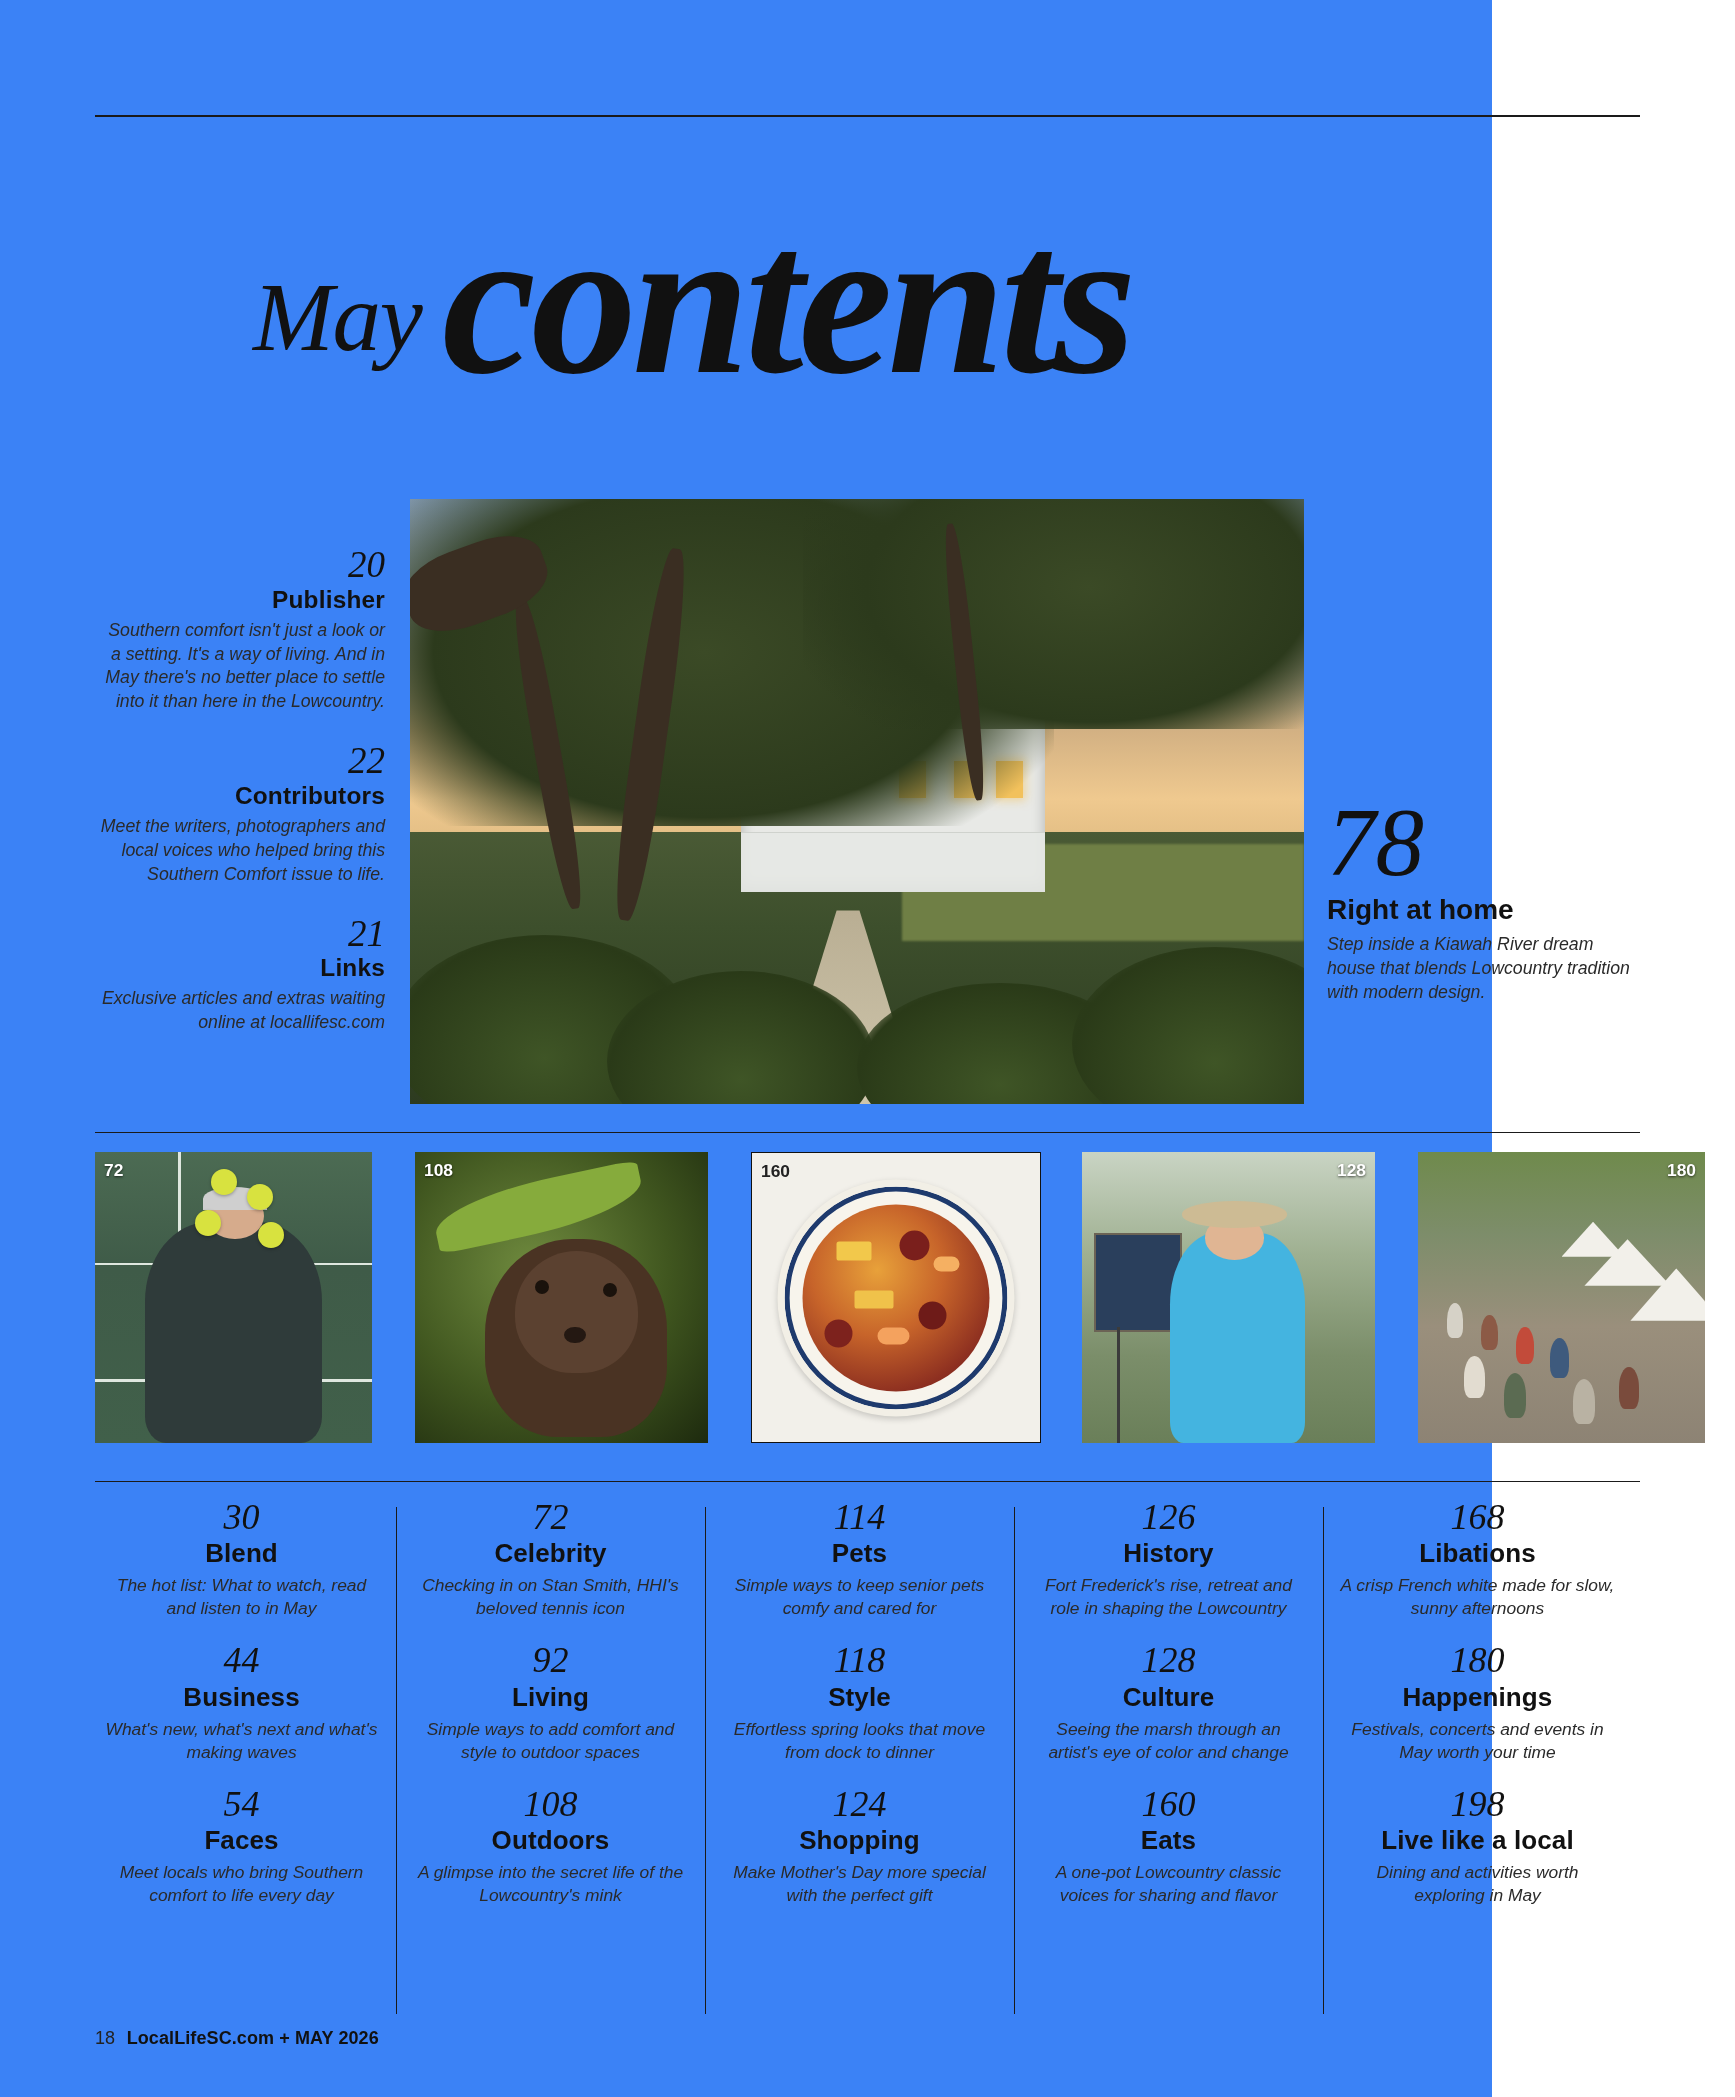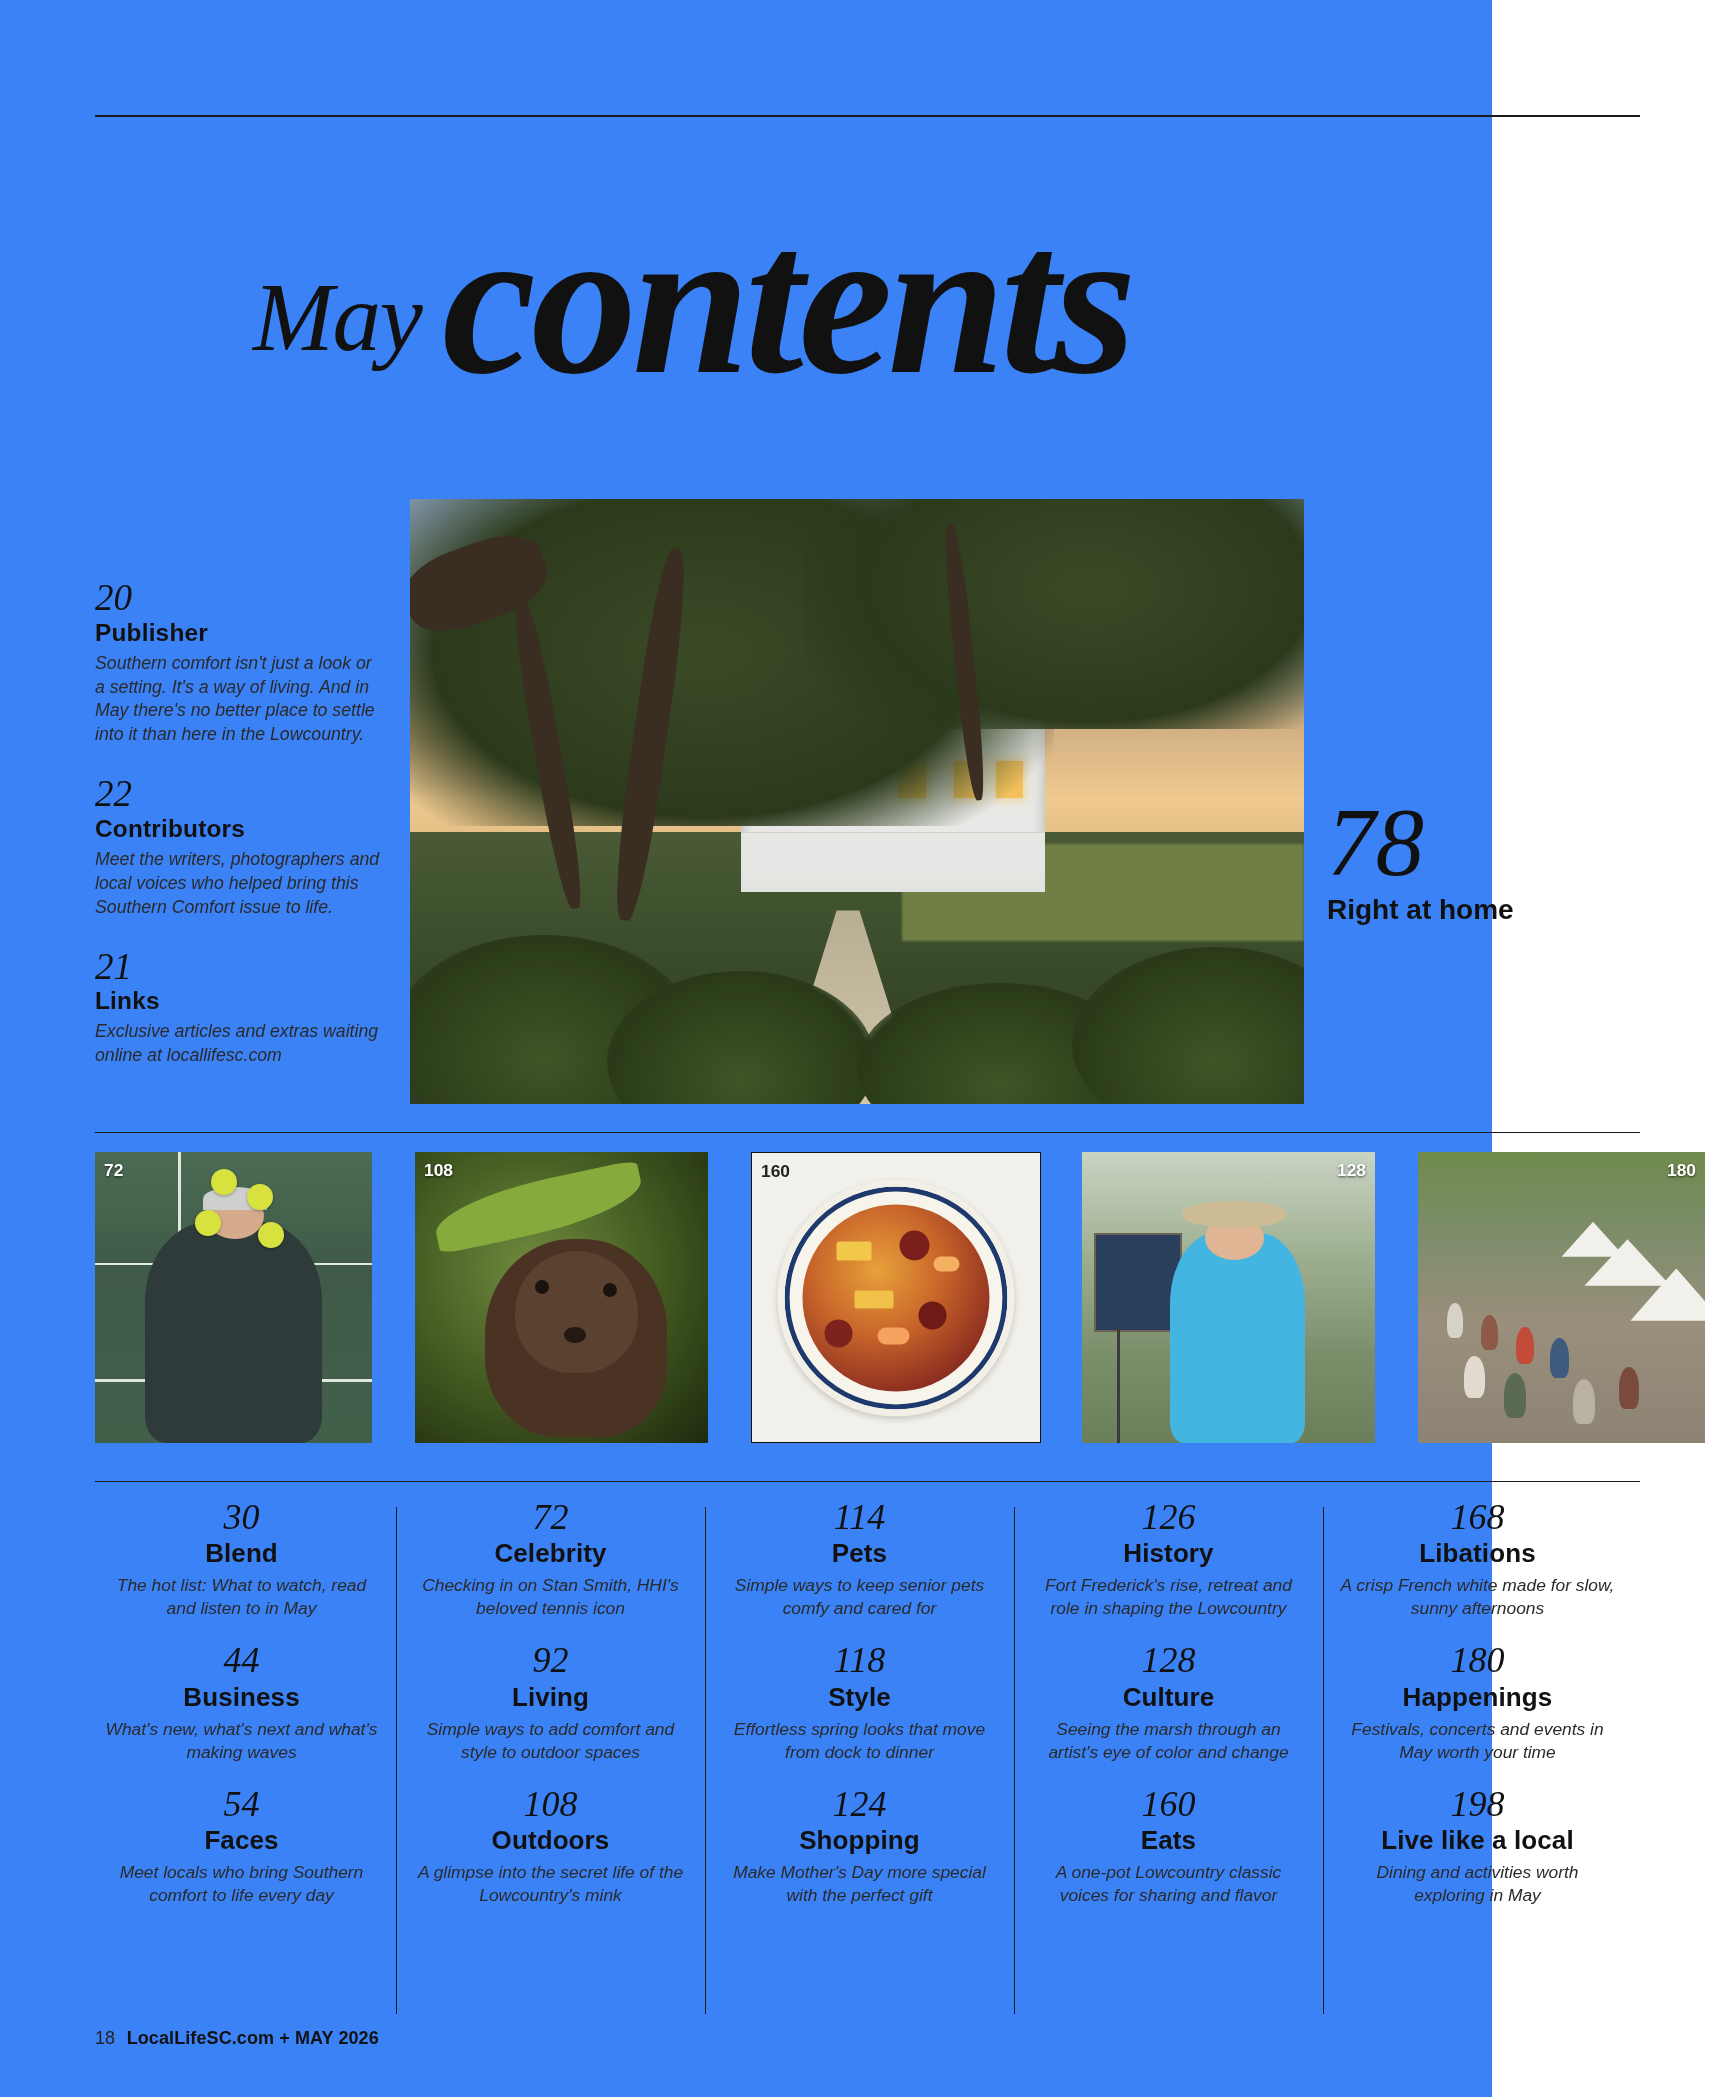--- a/index.html
+++ b/index.html
@@ -119,23 +119,23 @@
   }
   .hero-shrub {
     position: absolute;
     background: radial-gradient(ellipse at 50% 60%, #3f5526 0%, #2a3a18 70%, rgba(34,46,22,0) 85%);
     border-radius: 50%;
   }
 
   
   .left-col {
     position: absolute;
-    left: 95px; top: 579px;
+    left: 95px; top: 546px;
     width: 290px;
-    text-align: left;
+    text-align: right;
   }
   .blurb { margin-bottom: 28px; }
   .blurb .num {
     font-family: "Liberation Serif", serif;
     font-style: italic;
     font-size: 37px;
     line-height: 1;
     color: #111;
     margin-bottom: 2.6px;
   }
@@ -387,20 +387,21 @@
       <div class="num">21</div>
       <div class="ttl">Links</div>
       <div class="dek">Exclusive articles and extras waiting online at locallifesc.com</div>
     </div>
 
   </div>
 
   <div class="right-col">
     <div class="num">78</div>
     <div class="ttl">Right at home</div>
+    <div class="dek">Step inside a Kiawah River dream house that blends Lowcountry tradition with modern design.</div>
   </div>
 
   <div class="rule-mid1"></div>
 
   <div class="thumbs">
 
     <div class="thumb t1">
       <div class="court"></div>
       <div class="line" style="left:0; top:38%; width:100%;"></div>
       <div class="line" style="left:0; top:78%; width:100%;"></div>

